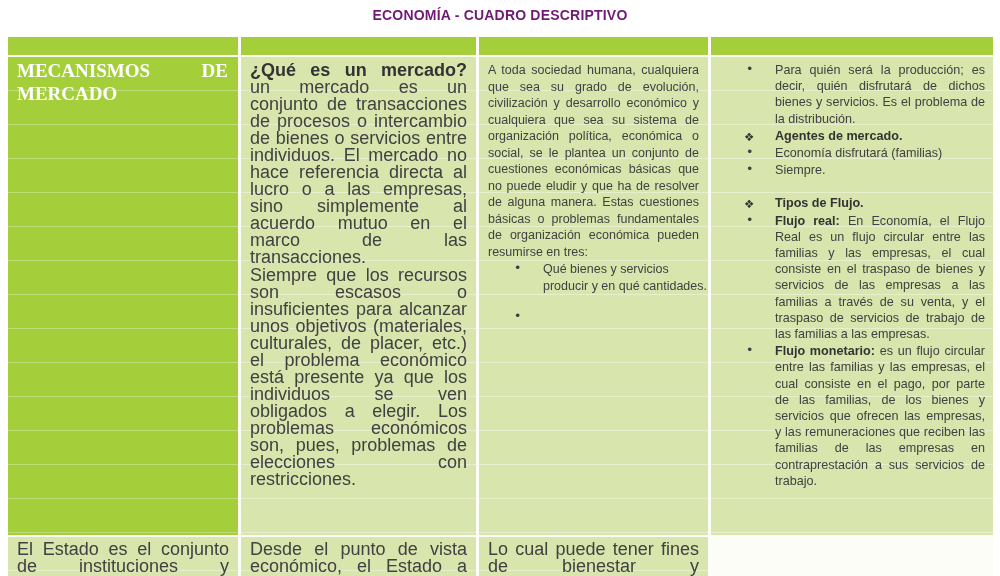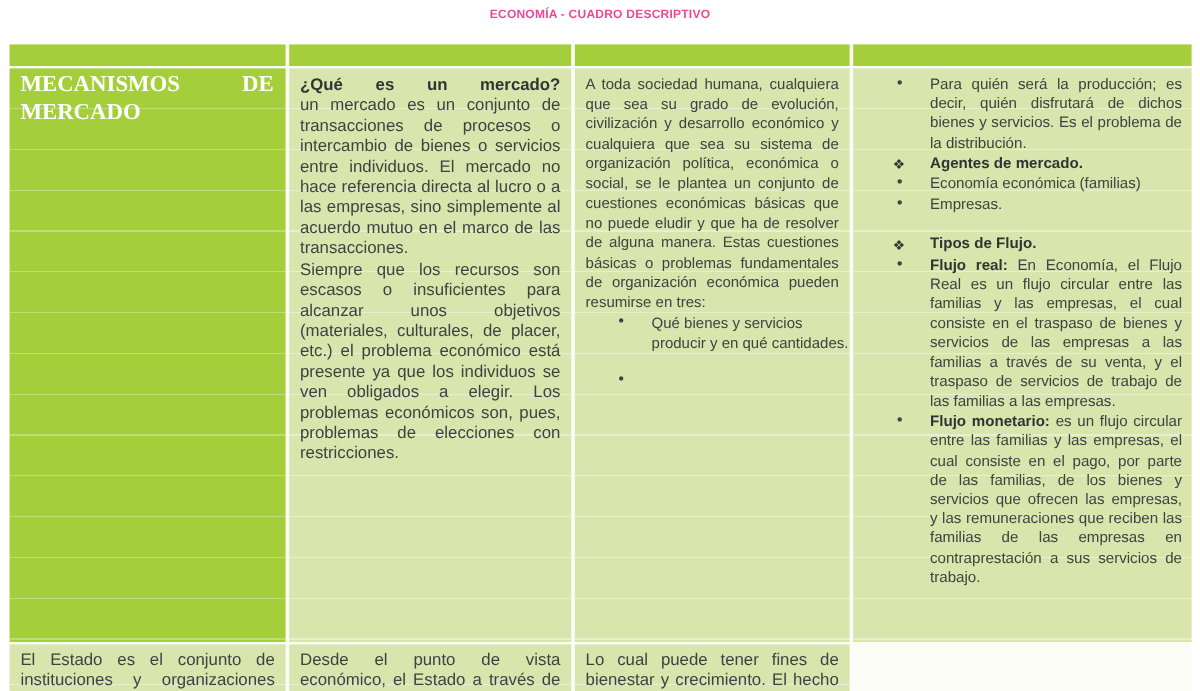--- a/index.html
+++ b/index.html
@@ -2,41 +2,41 @@
 <html><head>
 <meta charset="utf-8">
 <style>
   html,body{margin:0;padding:0;background:#ffffff;}
   .page{
     position:relative;width:1000px;height:576px;overflow:hidden;
     background:#ffffff;font-family:"Liberation Sans",sans-serif;
   }
   .doc-title{
     position:absolute;top:7px;left:0;width:1000px;text-align:center;
-    font-weight:bold;font-size:10px;letter-spacing:.2px;color:#ec4899;
+    font-weight:bold;font-size:14px;letter-spacing:.2px;color:#701a75;
   }
   .tbl{
     position:absolute;left:8px;top:37px;width:985px;height:539px;
     display:grid;
     grid-template-columns:230px 235px 229px 282px;
     grid-template-rows:18px 478px 1fr;
     gap:2px 3px;
     background:#fdfdf8;
   }
   .cell{overflow:hidden;position:relative;}
   .dark{
     background-color:#a4cf3b;
     background-image:repeating-linear-gradient(to bottom,
       rgba(255,255,255,0) 0 33px, rgba(255,255,255,.30) 33px 34px);
   }
   .light{
     background-color:#d8e5ad;
     background-image:repeating-linear-gradient(to bottom,
       rgba(255,255,255,0) 0 33px, rgba(255,255,255,.38) 33px 34px);
-    color:#414141;font-size:14px;line-height:17px;
+    color:#414141;font-size:18px;line-height:17px;
     padding:5px 9px 0 9px;
   }
   .topic{
     color:#ffffff;font-family:"Liberation Serif",serif;font-weight:bold;
     font-size:19px;line-height:1.2;padding:3px 10px 0 9px;
     text-align:justify;
   }
   .just{text-align:justify;margin:0 0 1px 0;}
   .lead-line{display:block;font-weight:bold;color:#333333;
     text-align:justify;text-align-last:justify;}
@@ -92,25 +92,25 @@
       <div class="li">
         <span class="mk">•</span>
         <span>Para quién será la producción; es decir, quién disfrutará de dichos bienes y servicios. Es el problema de la distribución.</span>
       </div>
       <div class="li diamond">
         <span class="mk">❖</span>
         <span>Agentes de mercado.</span>
       </div>
       <div class="li">
         <span class="mk">•</span>
-        <span>Economía económica (familias)</span>
+        <span>Economía disfrutará (familias)</span>
       </div>
       <div class="li">
         <span class="mk">•</span>
-        <span>Empresas.</span>
+        <span>Siempre.</span>
       </div>
       <div class="li diamond gap-above">
         <span class="mk">❖</span>
         <span>Tipos de Flujo.</span>
       </div>
       <div class="li">
         <span class="mk">•</span>
         <b class="lead">Flujo real:</b>
         <span>En Economía, el Flujo Real es un flujo circular entre las familias y las empresas, el cual consiste en el traspaso de bienes y servicios de las empresas a las familias a través de su venta, y el traspaso de servicios de trabajo de las familias a las empresas.</span>
       </div>

